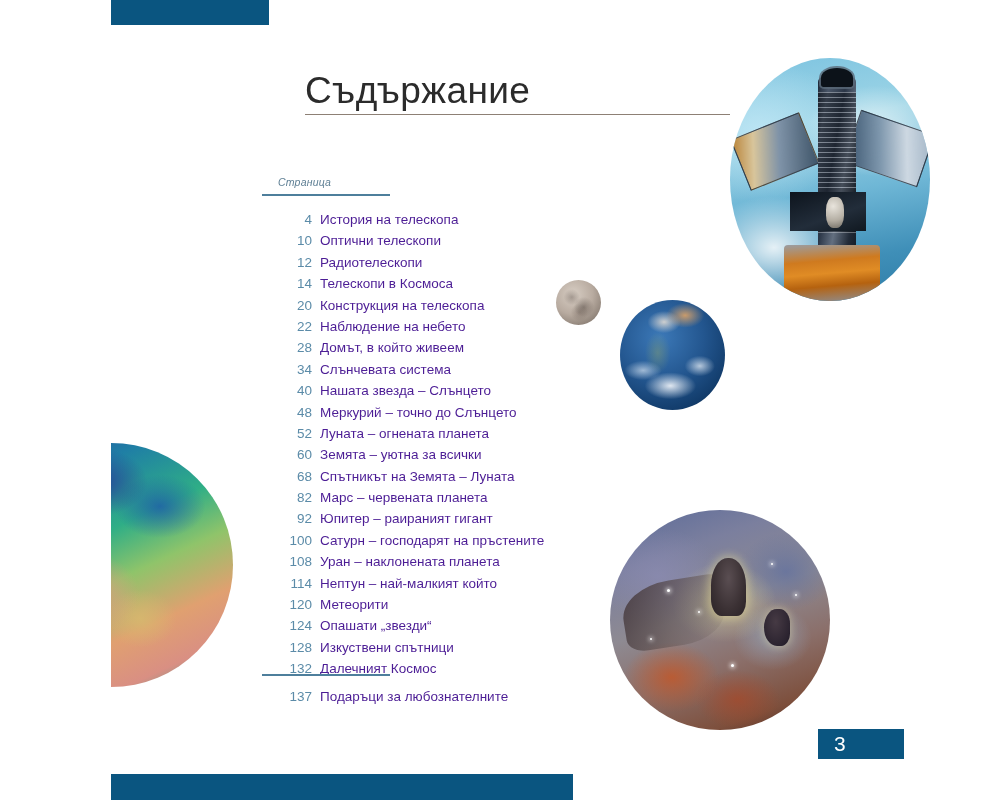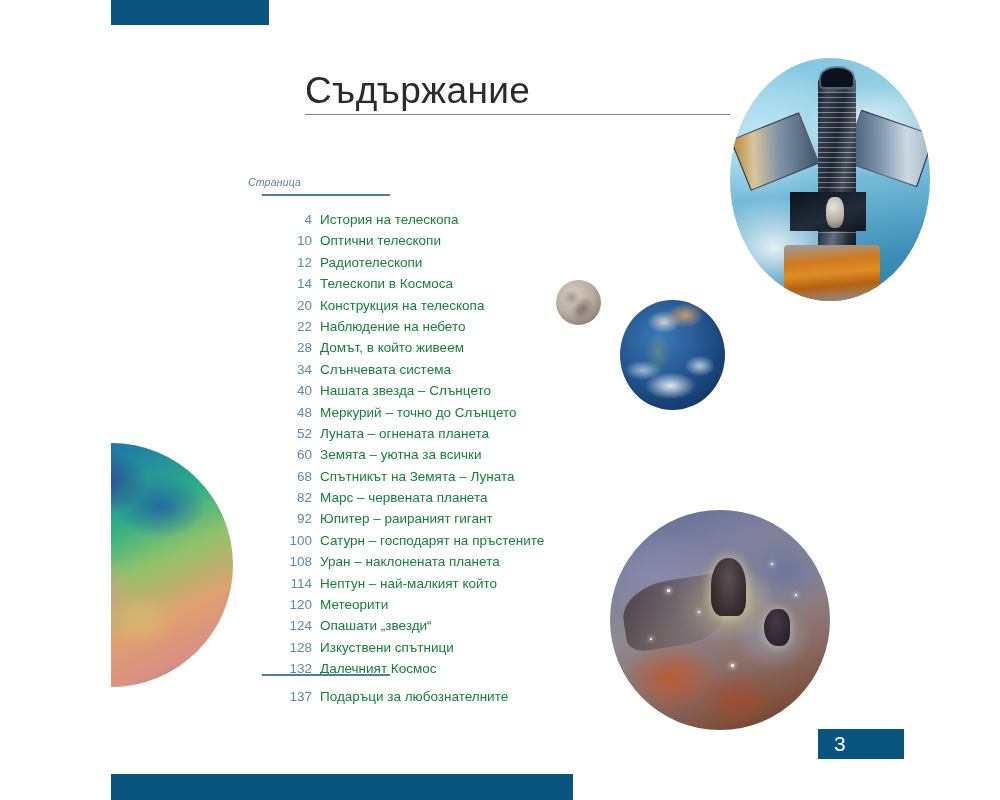--- a/index.html
+++ b/index.html
@@ -72,21 +72,21 @@
     left: 305px;
     top: 114px;
     width: 425px;
     height: 1px;
     background: #8d8075;
   }
 
   
   #page-col-label {
     position: absolute;
-    left: 248px;
+    left: 278px;
     top: 176px;
     font-size: 10.5px;
     font-style: italic;
     color: #5e7f94;
     letter-spacing: .2px;
   }
   #page-col-rule {
     position: absolute;
     left: 262px;
     top: 194px;
@@ -111,21 +111,21 @@
     width: 50px;
     text-align: right;
     font-size: 13.5px;
     color: #5b8ba8;
     font-weight: 400;
     white-space: nowrap;
   }
   .toc-title {
     padding-left: 8px;
     font-size: 13.5px;
-    color: #15803d;
+    color: #4c1d95;
     white-space: nowrap;
   }
 
   
   #toc-footer-rule {
     position: absolute;
     left: 262px;
     top: 674px;
     width: 128px;
     height: 2px;

